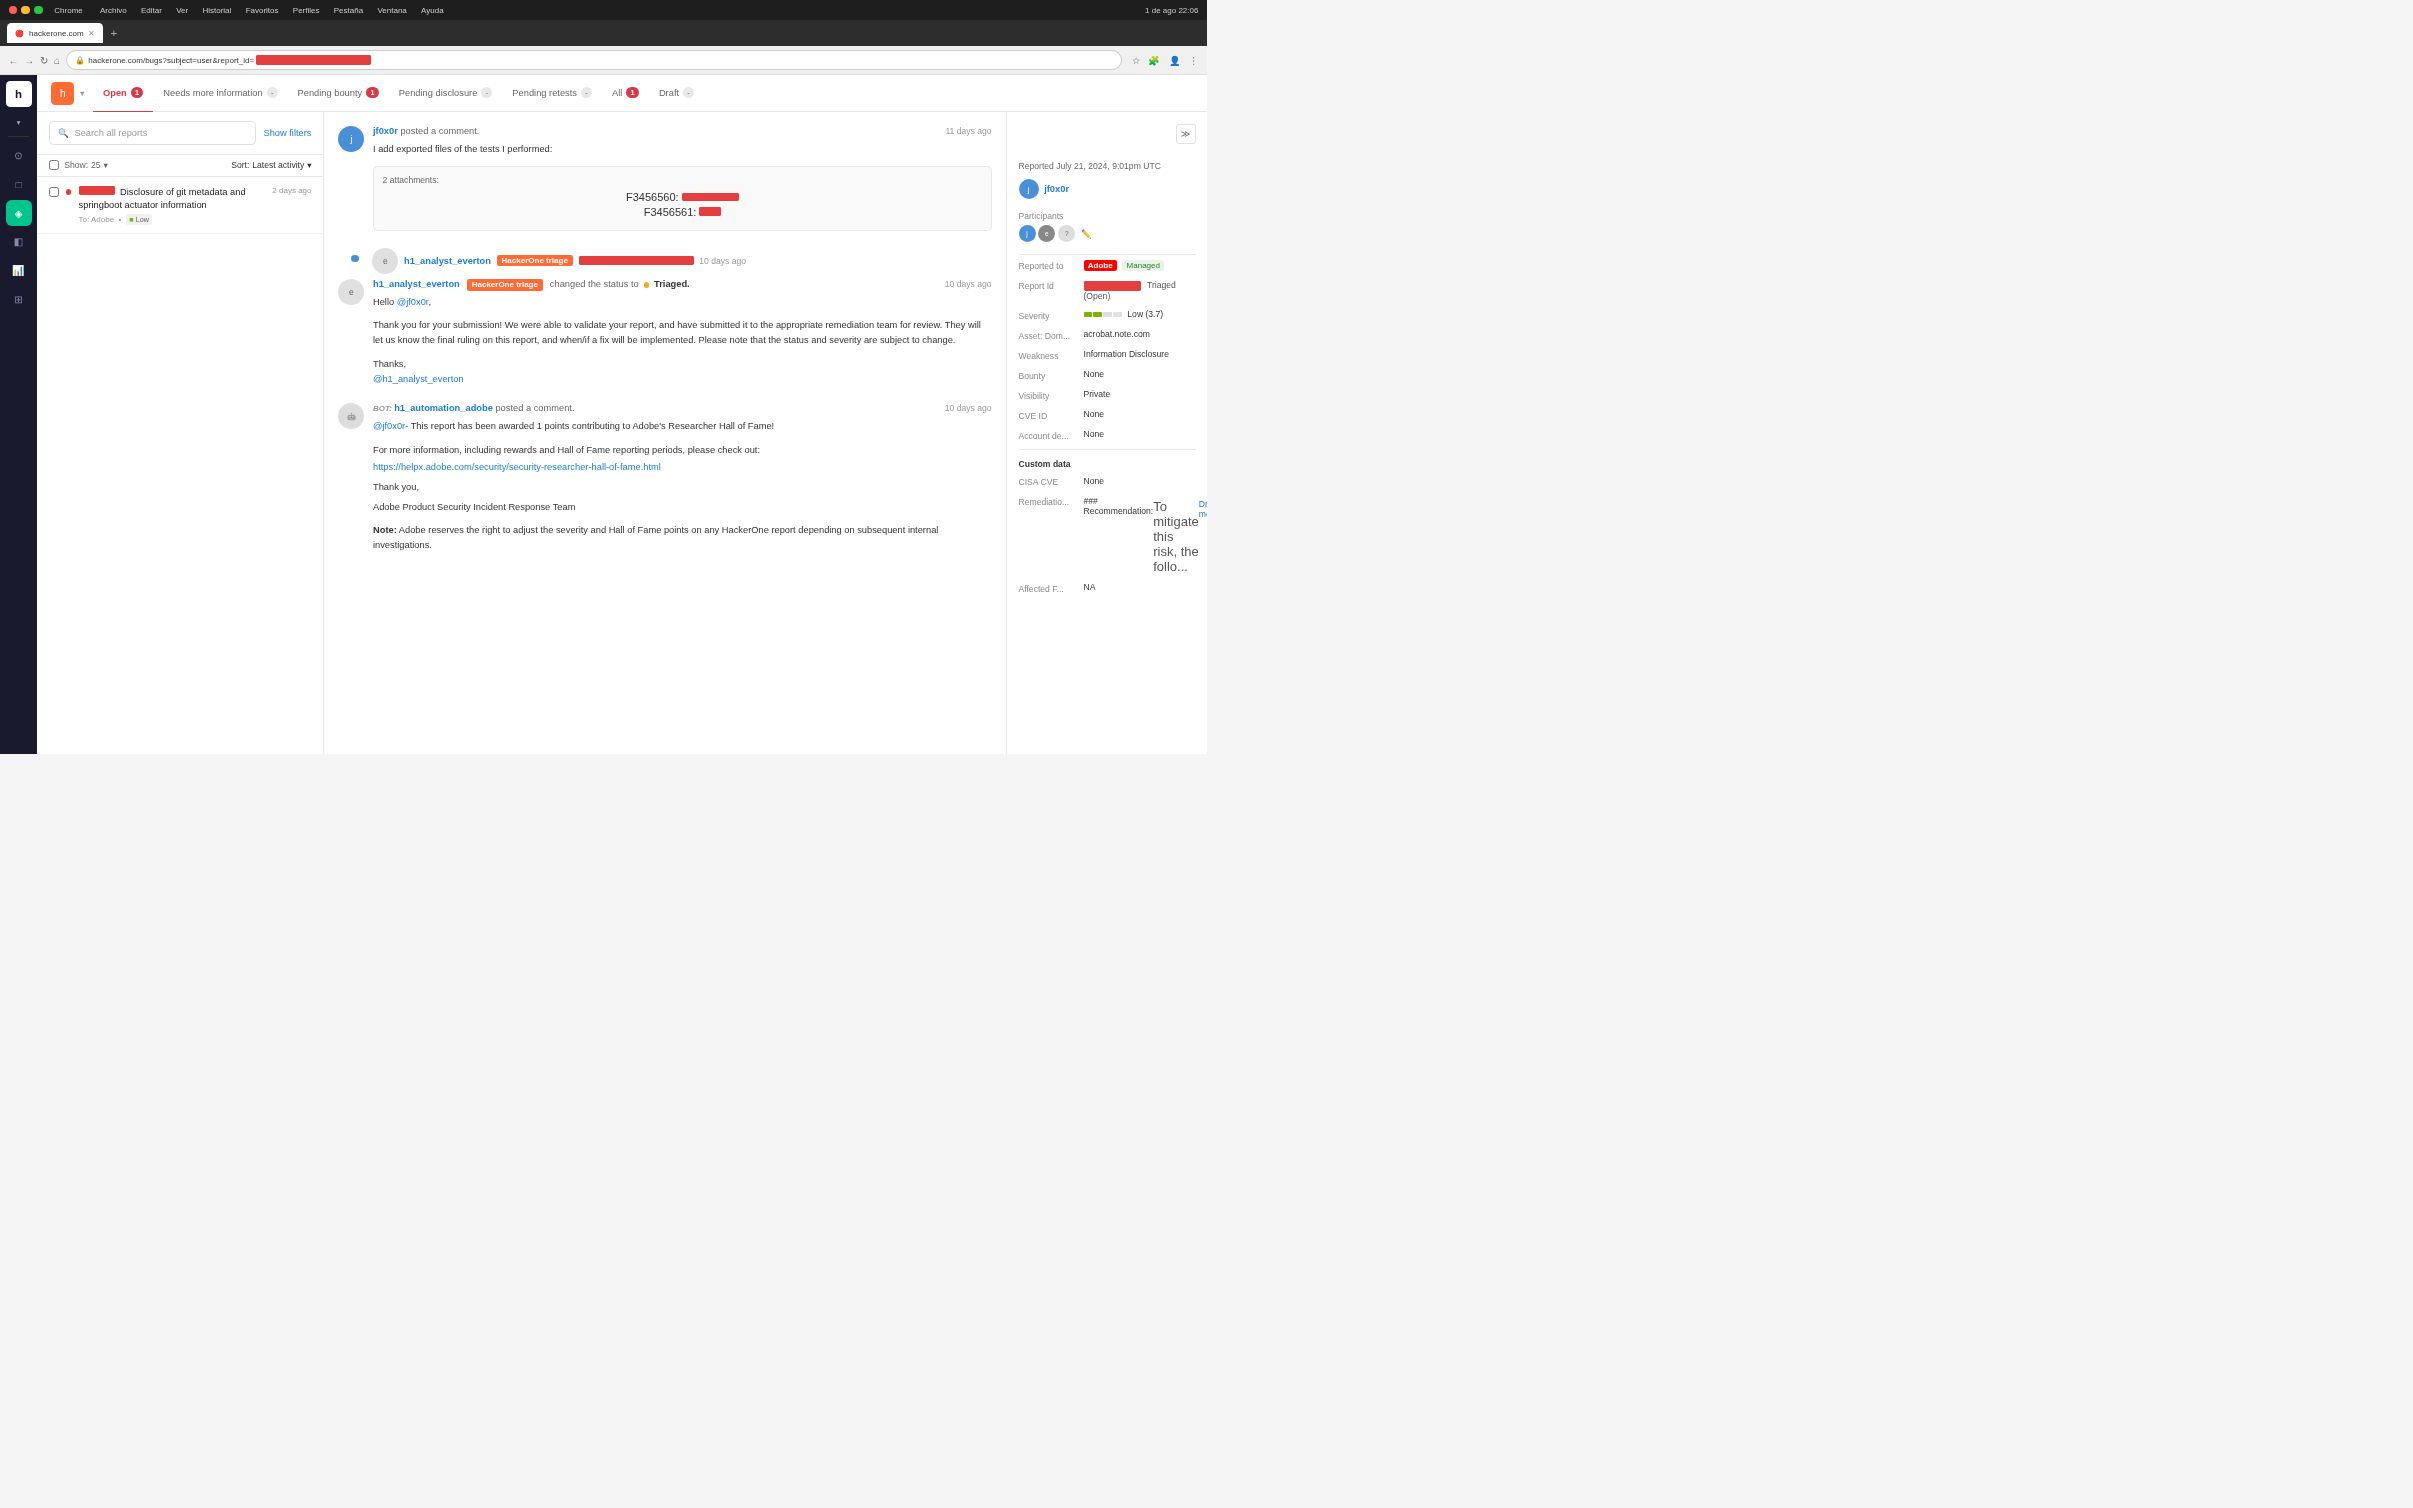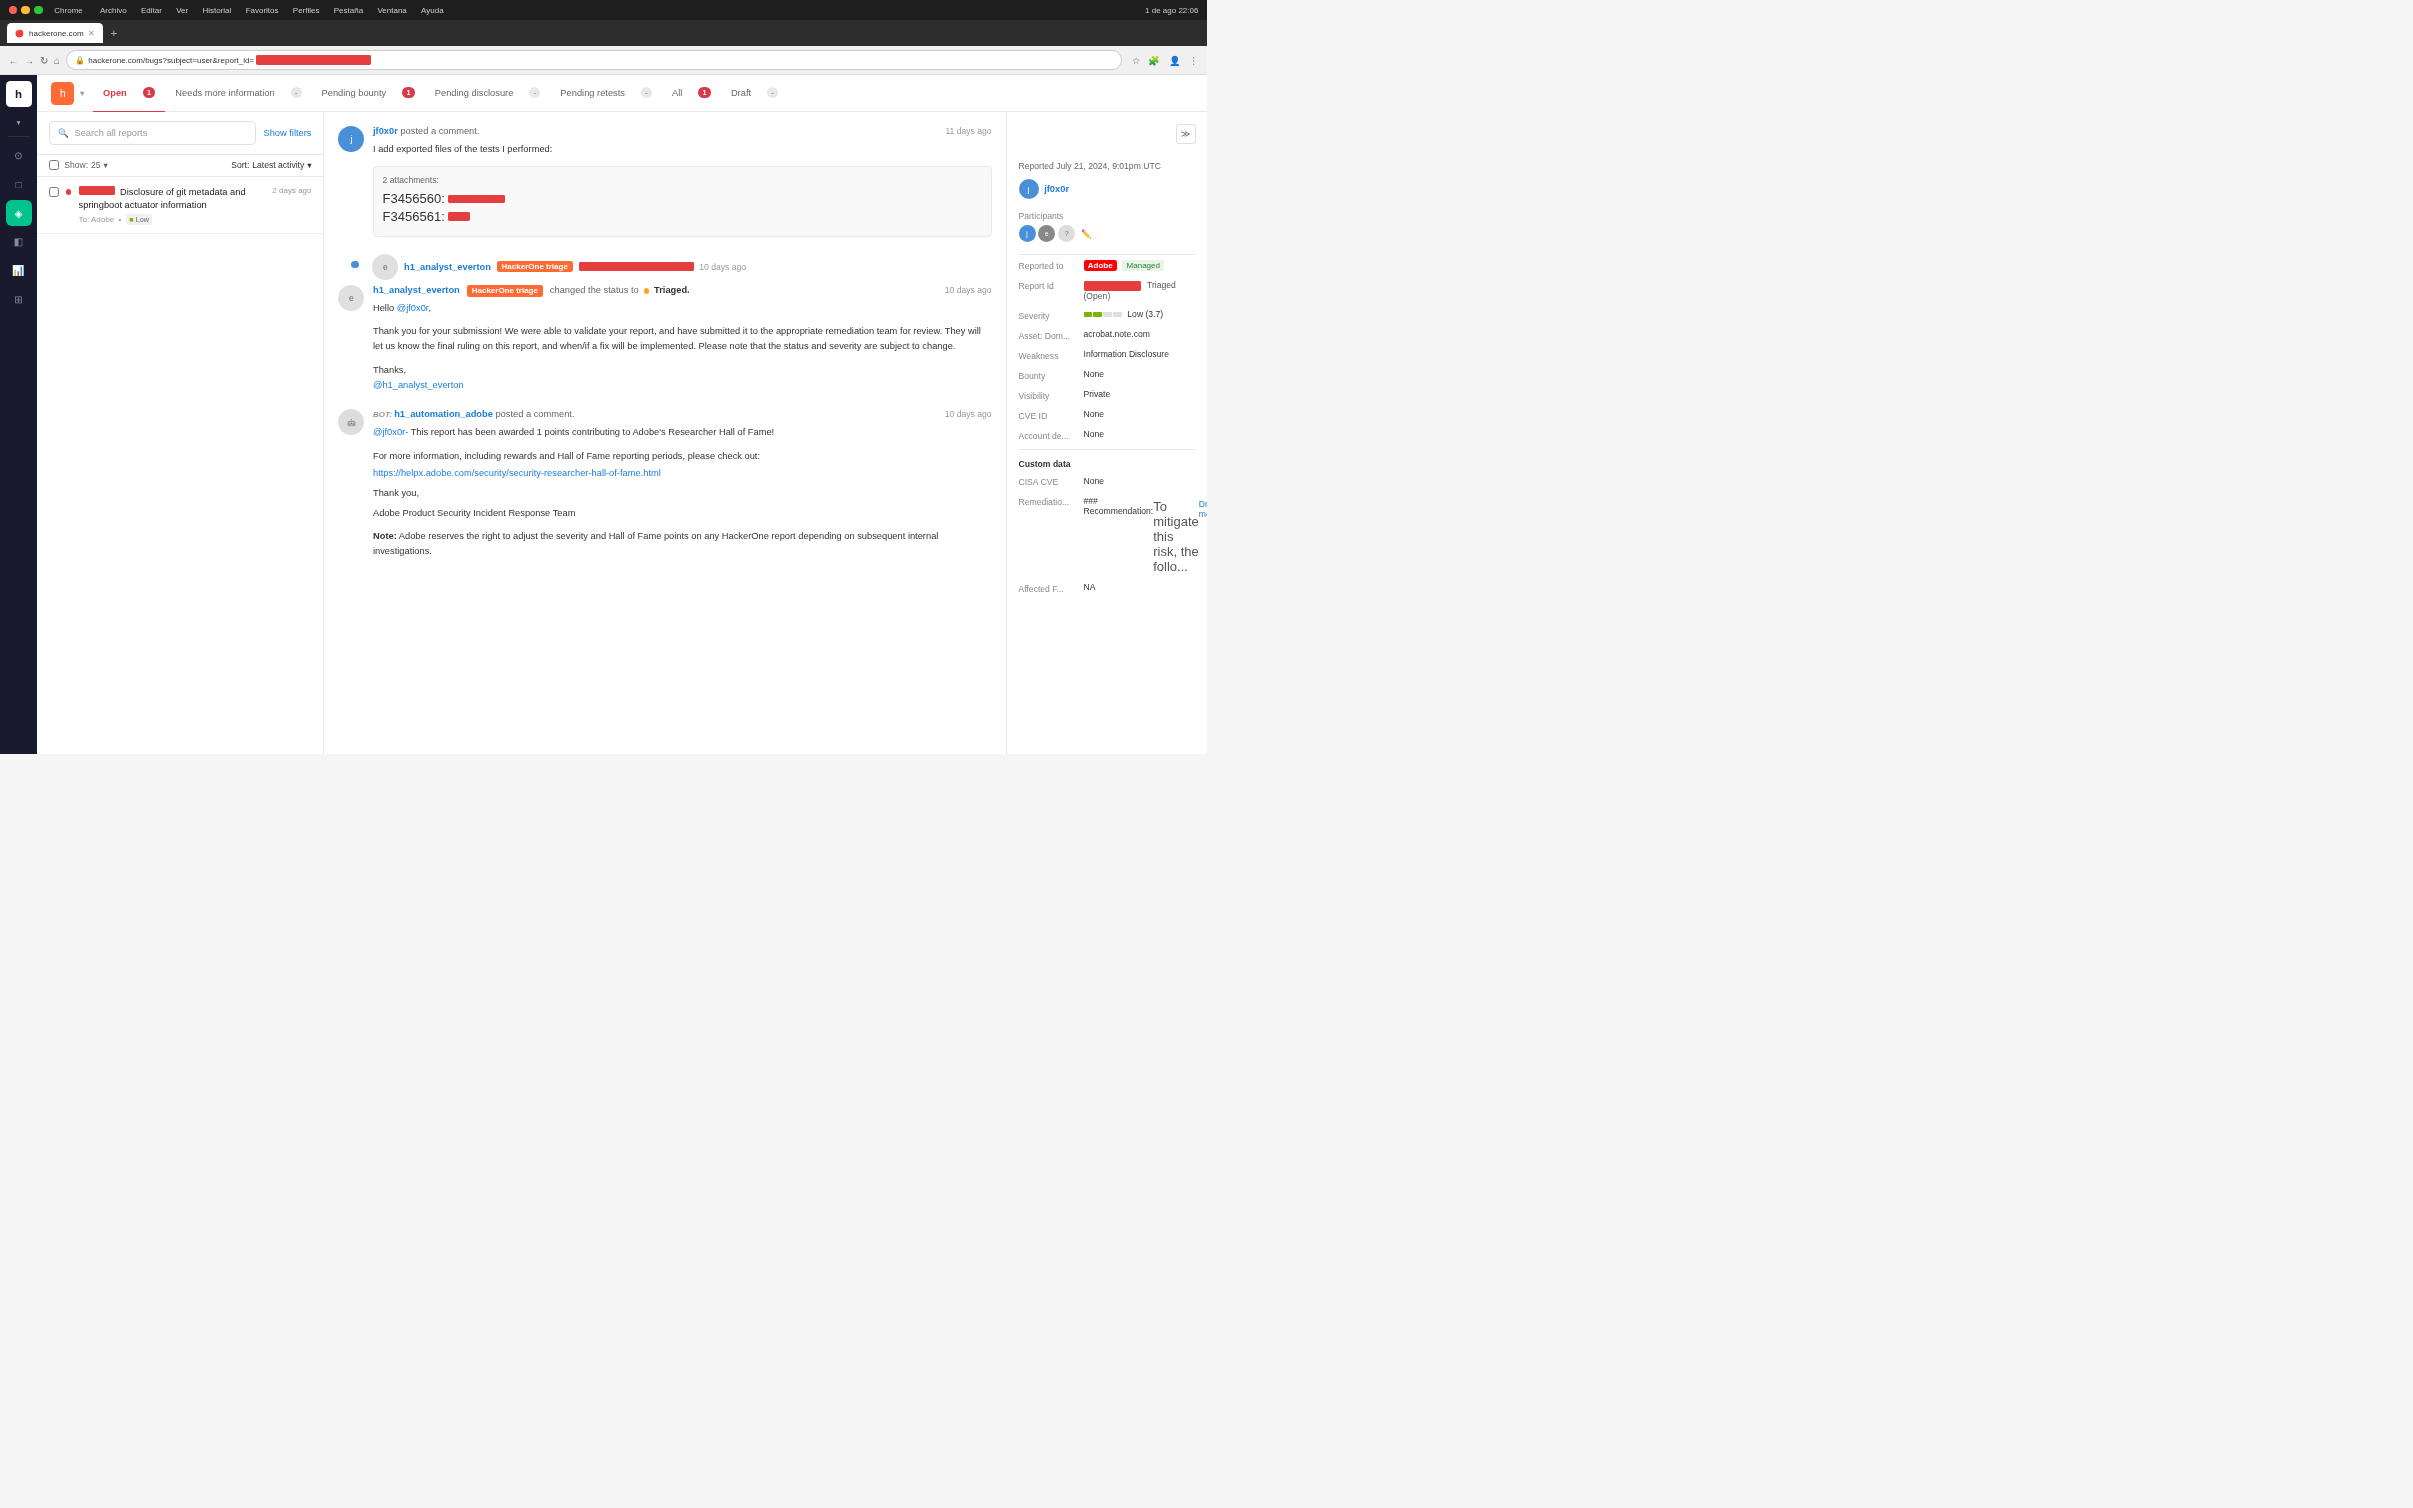--- a/index.html
+++ b/index.html
@@ -138,21 +138,21 @@
     .header-tab {
       padding: 4px 10px;
       height: 37px;
       display: flex;
       align-items: center;
       font-size: 9.3px;
       color: #666;
       cursor: pointer;
       border-bottom: 1.4px solid transparent;
       white-space: nowrap;
-      gap: 16px;
+      gap: 4px;
     }
     .header-tab.active {
       color: #d73a49;
       border-bottom: 1.4px solid #d73a49;
       font-weight: 600;
     }
     .badge {
       background: #d73a49;
       color: white;
       border-radius: 7.2px;
@@ -308,21 +308,21 @@
     .comment-time { color: #999; font-size: 8.6px; }
     .comment-text { font-size: 9.3px; color: #333; line-height: 1.6; }
     .attachment-box {
       background: #f9f9f9;
       border: 0.7px solid #e8e8e8;
       border-radius: 4.3px;
       padding: 8.6px;
       margin-top: 8.6px;
     }
     .attachment-title { font-size: 8.6px; color: #666; margin-bottom: 6px; }
-    .attachment-item { font-size: 13px; color: #333; margin-bottom: 2.9px; }
+    .attachment-item { font-size: 11px; color: #333; margin-bottom: 2.9px; text-align: center; }
     .attachment-redacted { display: inline-block; background: #e53e3e; height: 8.6px; width: 57px; border-radius: 1.4px; }
     .hackerone-badge {
       background: #ff6b35;
       color: white;
       font-size: 8px;
       padding: 1.4px 5px;
       border-radius: 2.2px;
       font-weight: 600;
     }
     .link-blue { color: #1a7dd8; text-decoration: none; }

